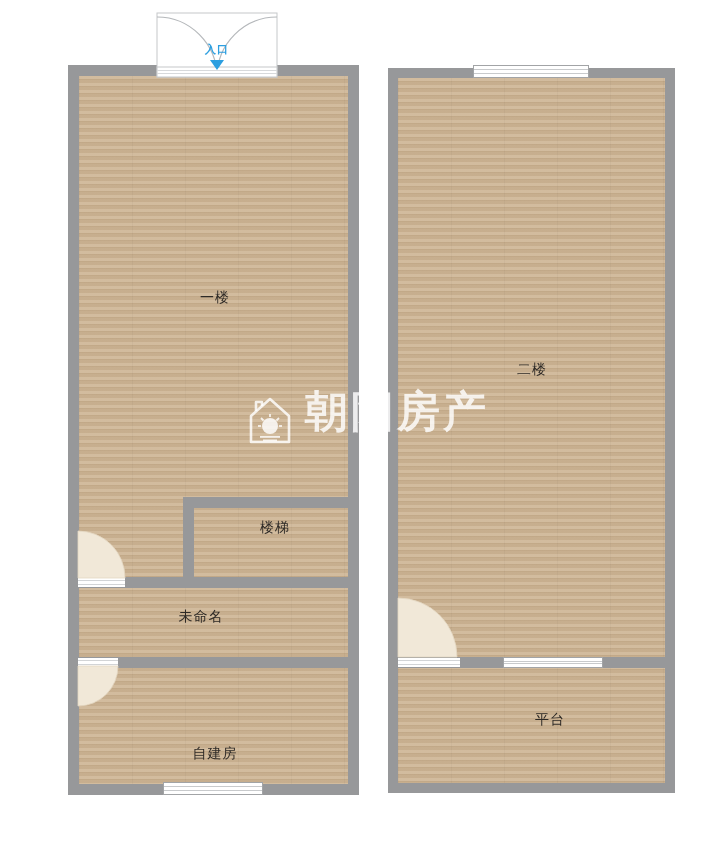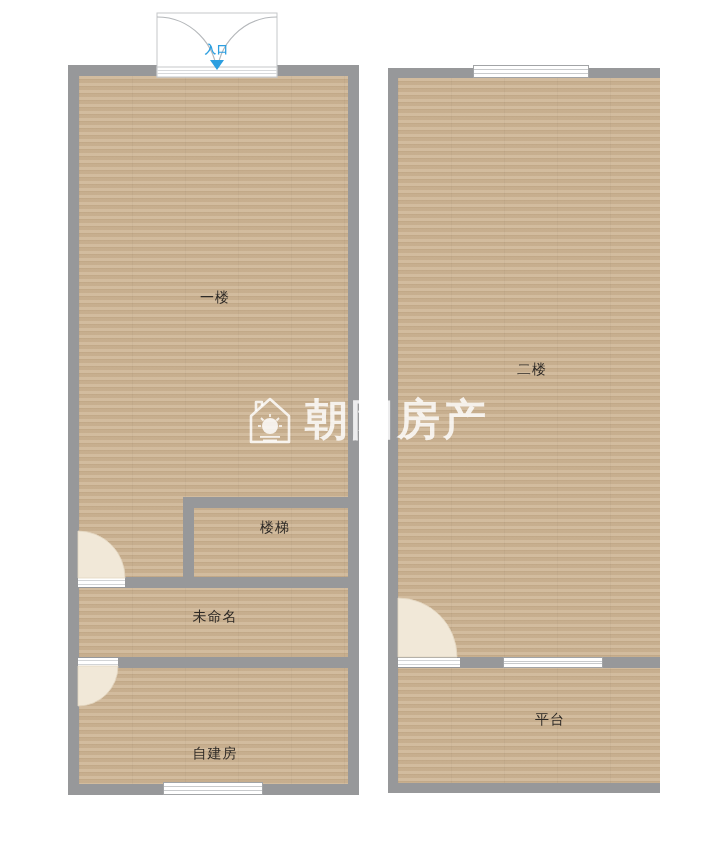--- a/index.html
+++ b/index.html
@@ -1,18 +1,18 @@
 <!DOCTYPE html>
 <html><head>
 <meta charset="utf-8">
 <style>
   html,body{margin:0;padding:0;background:#ffffff;}
   #scene{
     position:relative;
-    width:660px;height:841px;
+    width:720px;height:841px;
     background:#ffffff;
     font-family:"DejaVu Sans","Liberation Sans",sans-serif;
     overflow:hidden;
   }
   
   .plan{
     position:absolute;
     box-sizing:border-box;
     border:11px solid #97989a;
     background-color:#cdb493;
@@ -62,21 +62,21 @@
   }
   #entrance-arrow{
     position:absolute;left:217px;top:60px;transform:translateX(-50%);
     width:0;height:0;
     border-left:7px solid transparent;border-right:7px solid transparent;
     border-top:10px solid #2d9fe0;
   }
   
   #watermark{
     position:absolute;left:243px;top:390px;
-    display:flex;align-items:center;gap:8px;
+    display:flex;align-items:flex-start;gap:8px;
     color:rgba(255,255,255,0.82);
   }
   #watermark-text{
     font-size:43px;font-weight:bold;letter-spacing:3px;line-height:1;white-space:nowrap;
   }
 </style>
 </head>
 <body>
 
 <div id="scene">
@@ -115,21 +115,21 @@
     <path d="M118,666 A40,40 0 0 1 78,706 L78,666 Z" fill="#f1e8d8" stroke="#e3d7c2" stroke-width="0.8"></path>
 
     <path d="M398,598 A59,59 0 0 1 457,657 L398,657 Z" fill="#f1e8d8" stroke="#e3d7c2" stroke-width="0.8"></path>
   </svg>
 
   <div id="entrance-label">入口</div>
   <div id="entrance-arrow"></div>
 
   <div class="room-label" style="left:215px;top:298px">一楼</div>
   <div class="room-label" style="left:275px;top:528px">楼梯</div>
-  <div class="room-label" style="left:215px;top:617px">未命名</div>
+  <div class="room-label" style="left:201px;top:617px">未命名</div>
   <div class="room-label" style="left:215px;top:754px">自建房</div>
   <div class="room-label" style="left:532px;top:370px">二楼</div>
   <div class="room-label" style="left:550px;top:720px">平台</div>
 
   <div id="watermark">
     <svg width="54" height="58" viewBox="0 0 54 58">
       <g fill="none" stroke="rgba(255,255,255,0.82)" stroke-width="2.6" stroke-linejoin="round">
 
         <path d="M8,26 L27,9 L46,26 L46,52 L8,52 Z"></path>
 

